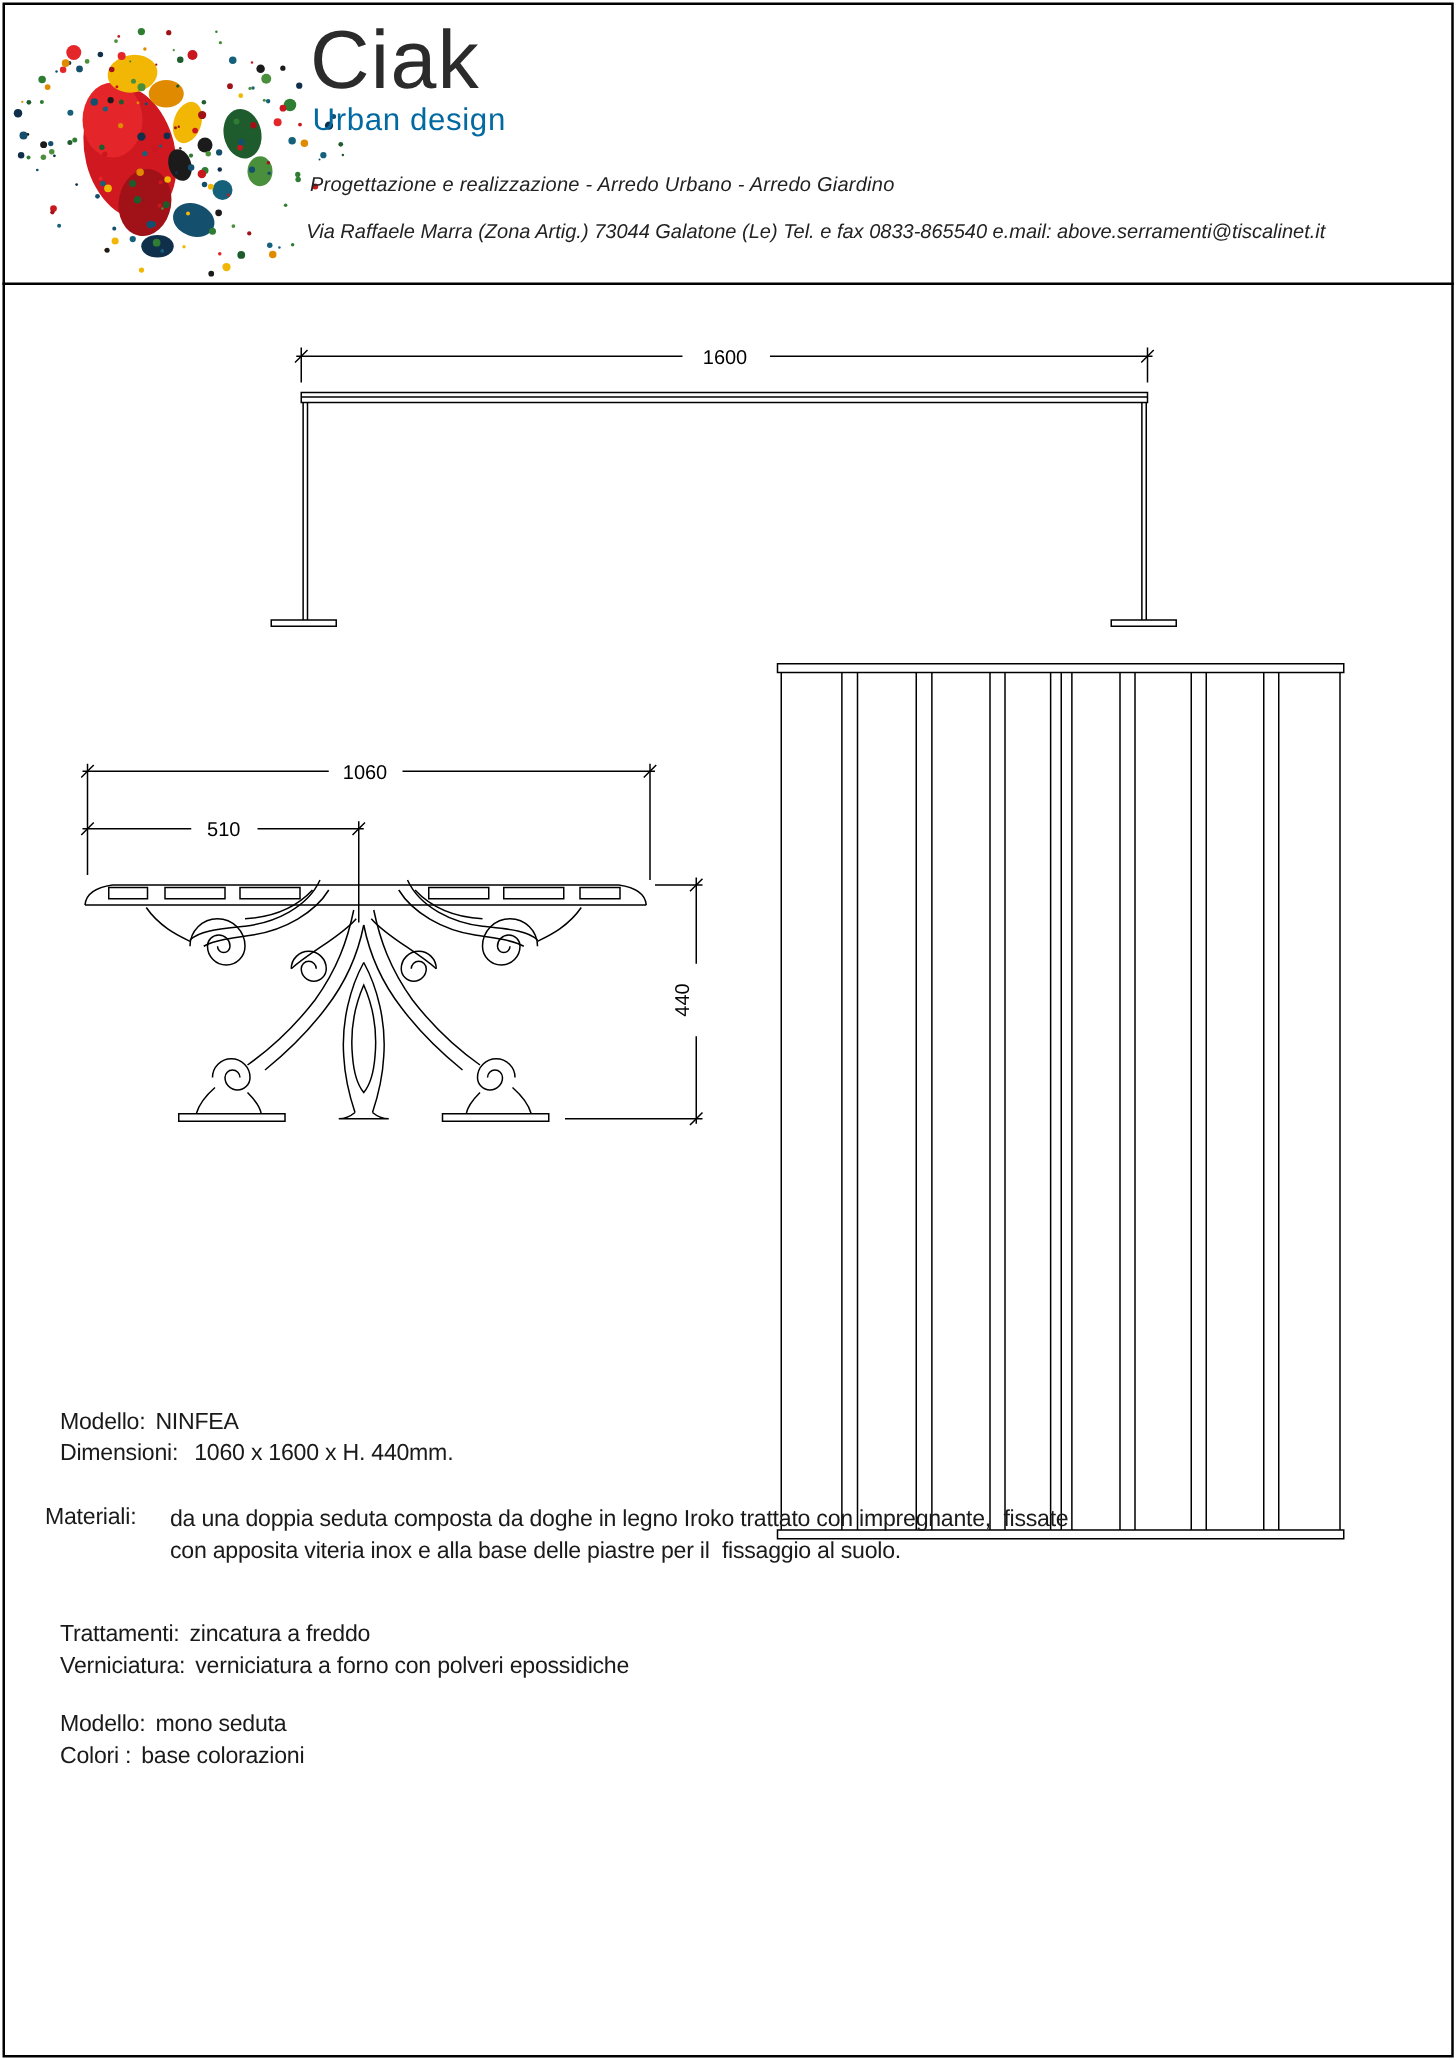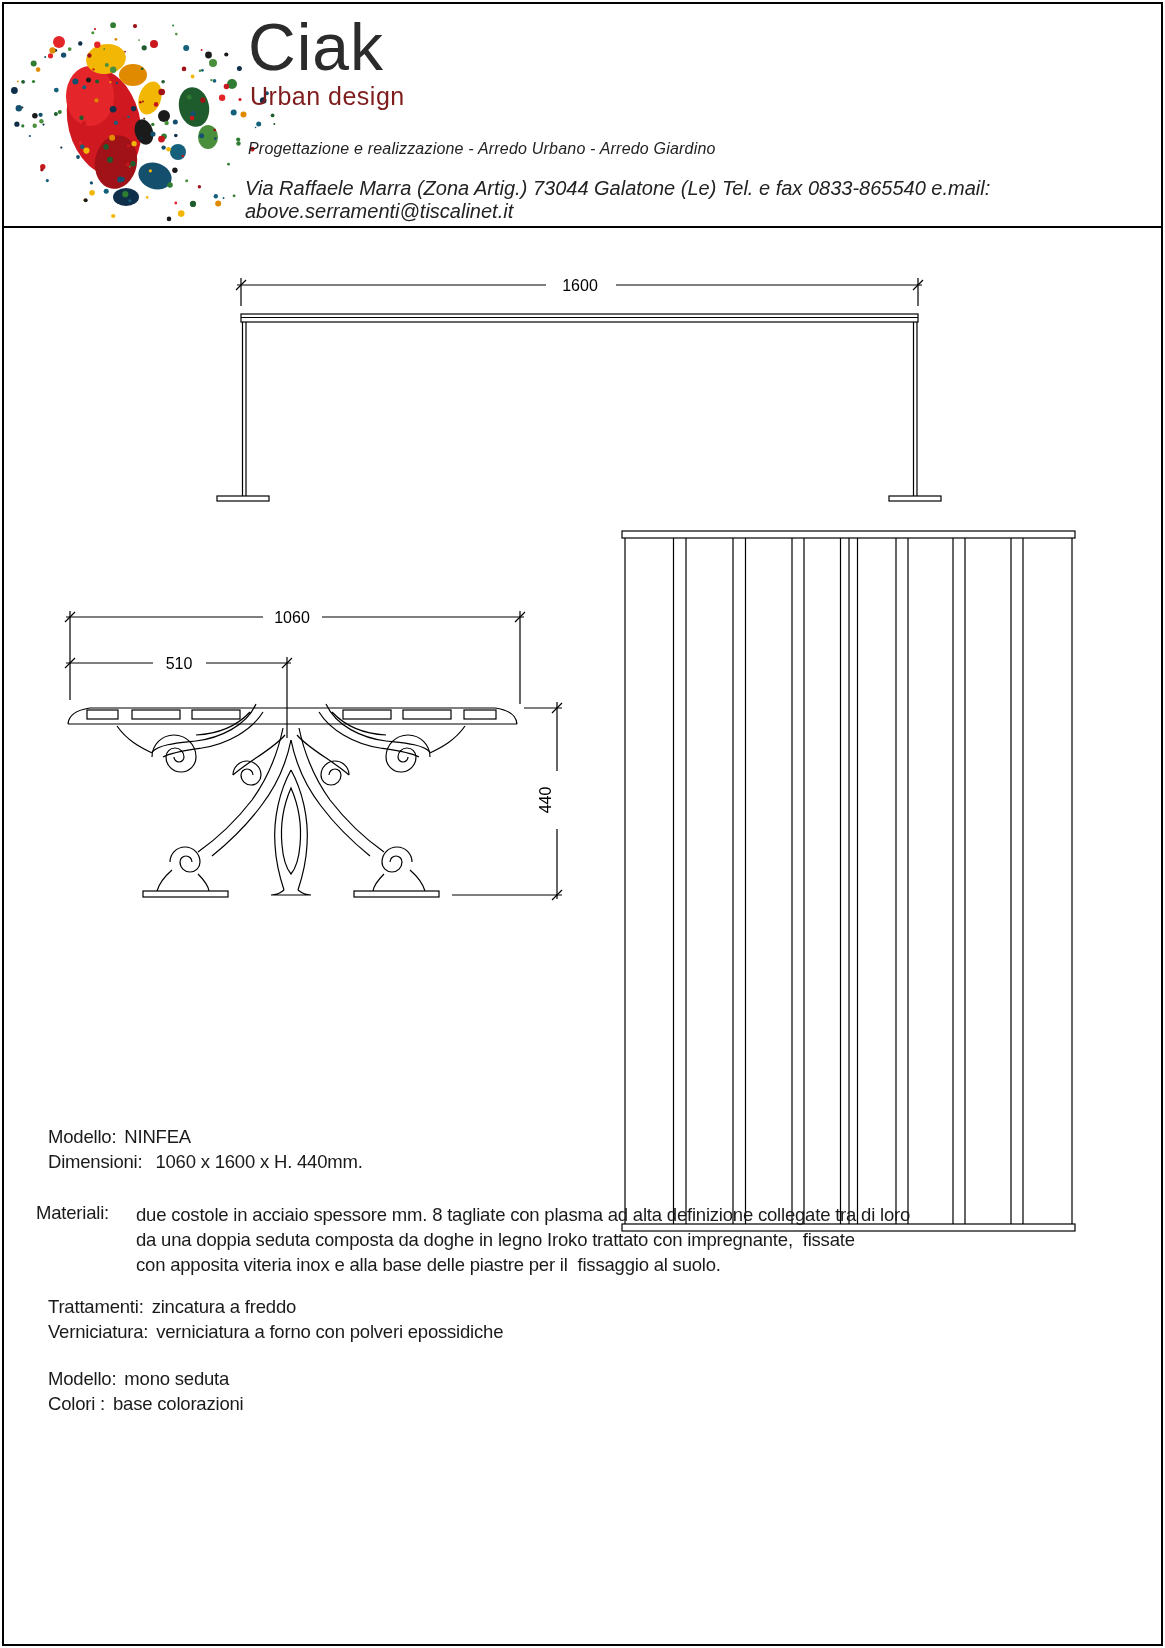--- a/index.html
+++ b/index.html
@@ -8,23 +8,23 @@
     width:1165px;height:1648px;
     background:#fff;
     font-family:"Liberation Sans",sans-serif;
     color:#1a1a1a;
     overflow:hidden;
   }
   .sheet-border{position:absolute;inset:2px;border:2px solid #000;pointer-events:none;}
   .header-sep{position:absolute;left:2px;right:2px;top:226px;height:2px;background:#000;}
   .logo{position:absolute;left:4px;top:4px;width:320px;height:222px;}
   .brand{position:absolute;left:248px;top:14px;font-size:66px;letter-spacing:1px;color:#2b2b2b;line-height:66px;}
-  .brand-sub{position:absolute;left:250px;top:82px;font-size:25px;color:#7f1d1d;letter-spacing:.5px;}
+  .brand-sub{position:absolute;left:250px;top:82px;font-size:25px;color:#0369a1;letter-spacing:.5px;}
   .tagline{position:absolute;left:248px;top:140px;font-size:16px;font-style:italic;color:#222;letter-spacing:.2px;}
-  .address{position:absolute;left:245px;top:177px;font-size:20px;font-style:italic;color:#222;}
+  .address{position:absolute;left:245px;top:177px;font-size:16px;font-style:italic;color:#222;}
   .drawing{position:absolute;left:0;top:0;width:1165px;height:1648px;}
   .specs{position:absolute;left:0;top:0;width:1135px;height:1648px;font-size:18.5px;letter-spacing:-.2px;}
   .specline{position:absolute;left:48px;white-space:pre;}
   .lbl{margin-right:8px;}
   .materials{position:absolute;left:36px;display:grid;grid-template-columns:100px auto;}
   .materials .mlines div{line-height:25px;white-space:pre;}
   .disclaimer{position:absolute;left:48px;line-height:26px;}
   .disclaimer div{white-space:pre;}
   svg text{font-family:"Liberation Sans",sans-serif;fill:#000;}
 </style>
@@ -302,21 +302,20 @@
 
   <div class="specs">
 
     <div class="specline" style="top:1126px"><span class="lbl">Modello:</span><span>NINFEA</span></div>
 
     <div class="specline" style="top:1151px"><span class="lbl">Dimensioni:</span> <span>1060 x 1600 x H. 440mm.</span></div>
 
     <div class="materials" style="top:1202px">
       <div>Materiali:</div>
       <div class="mlines">
-        <div>due costole in acciaio spessore mm. 8 tagliate con plasma ad alta definizione collegate tra di loro</div>
         <div>da una doppia seduta composta da doghe in legno Iroko trattato con impregnante,  fissate</div>
         <div>con apposita viteria inox e alla base delle piastre per il  fissaggio al suolo.</div>
       </div>
     </div>
 
     <div class="specline" style="top:1296px"><span class="lbl">Trattamenti:</span><span>zincatura a freddo</span></div>
 
     <div class="specline" style="top:1321px"><span class="lbl">Verniciatura:</span><span>verniciatura a forno con polveri epossidiche</span></div>
 
     <div class="specline" style="top:1368px"><span class="lbl">Modello:</span><span>mono seduta</span></div>

